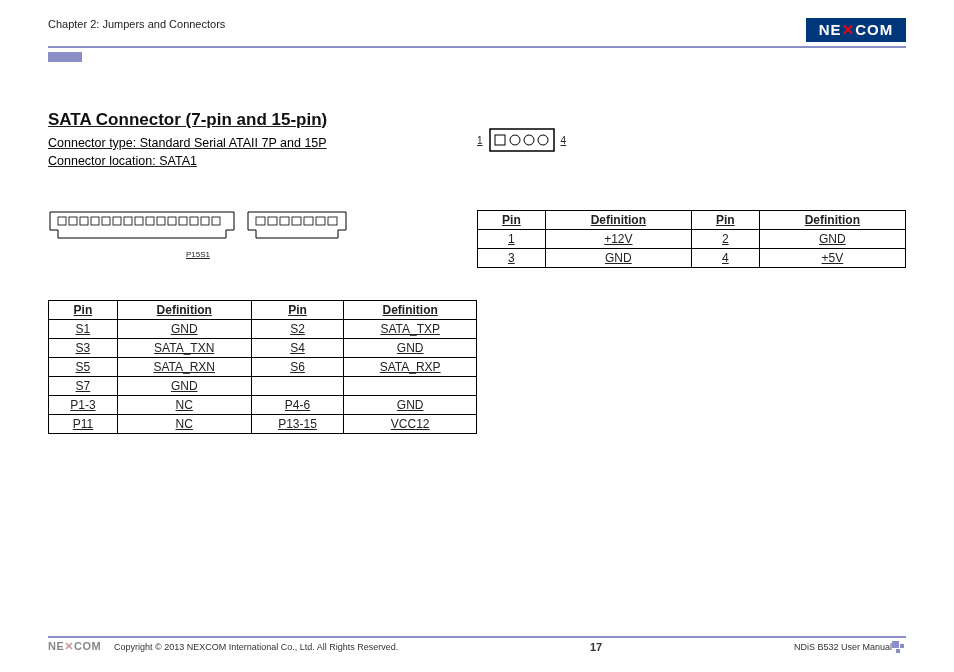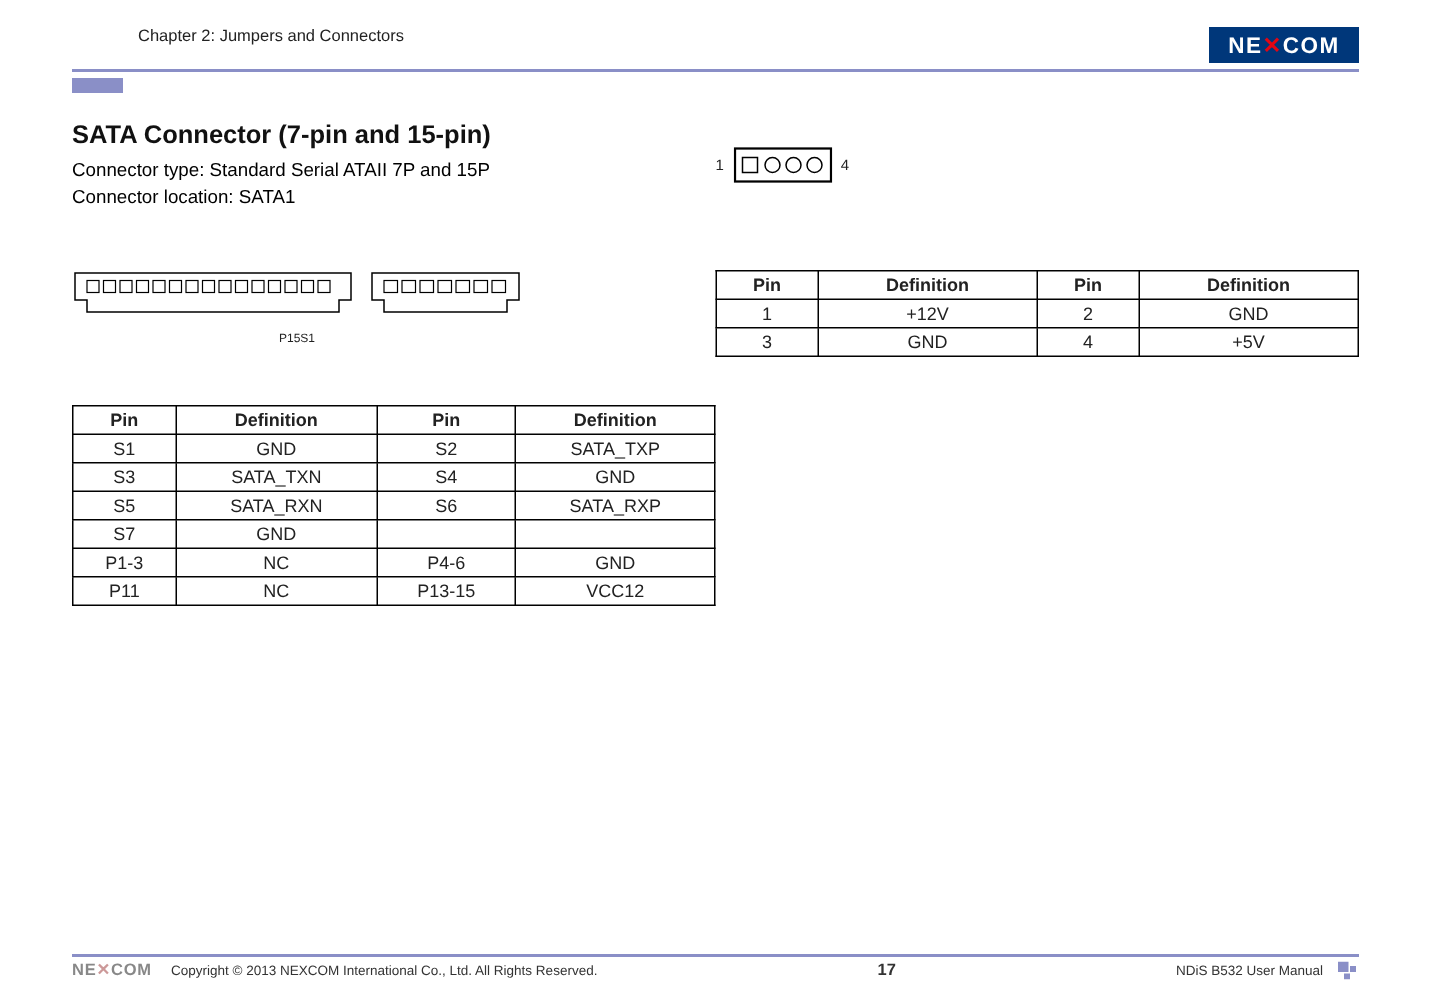--- a/index.html
+++ b/index.html
@@ -17,41 +17,41 @@
   
   .header-row {
     display: flex;
     justify-content: space-between;
     align-items: flex-start;
     height: 26px;
   }
   .chapter {
     font-size: 11px;
     color: #222;
-    margin-left: 44px;
   }
   .logo-top { }
   .logo-svg { display:block; }
   .header-rule {
     border: none;
     border-top: 2px solid #8a8fc7;
     margin-top: 2px;
   }
   .tab-marker {
     width: 34px; height: 10px;
     background: #8a8fc7;
     margin-top: 4px;
     margin-left: -48px;
     position: relative;
     left: 48px;
   }
   
   .main {
     display: flex;
-    margin-top: 18px;
+    margin-top: 48px;
+    text-decoration: underline;
   }
   .col { flex: 1; }
   h2.section-title {
     font-size: 17px;
     font-weight: 600;
     color: #111;
     margin-bottom: 4px;
   }
   .desc {
     font-size: 12.5px;
@@ -283,21 +283,21 @@
   <div class="footer-row">
     <div class="footer-left">
       <span>
         <svg width="56" height="12" viewBox="0 0 56 12">
           <text x="0" y="10" font-family="Arial" font-size="11" font-weight="700" fill="#888" letter-spacing="0.5">NE<tspan fill="#c99">✕</tspan>COM</text>
         </svg>
       </span>
       <span>Copyright © 2013 NEXCOM International Co., Ltd. All Rights Reserved.</span>
     </div>
     <span class="page-num">17</span>
-    <div style="display:flex;align-items:center;gap:10px;">
+    <div style="display:flex;align-items:center;">
       <span>NDiS B532 User Manual</span>
       <span class="footer-mark">
         <svg width="14" height="12" viewBox="0 0 14 12">
           <rect x="0" y="0" width="7" height="7" fill="#8a8fc7"></rect>
           <rect x="8" y="3" width="4" height="4" fill="#8a8fc7"></rect>
           <rect x="4" y="8" width="4" height="4" fill="#8a8fc7"></rect>
         </svg>
       </span>
     </div>
   </div>

